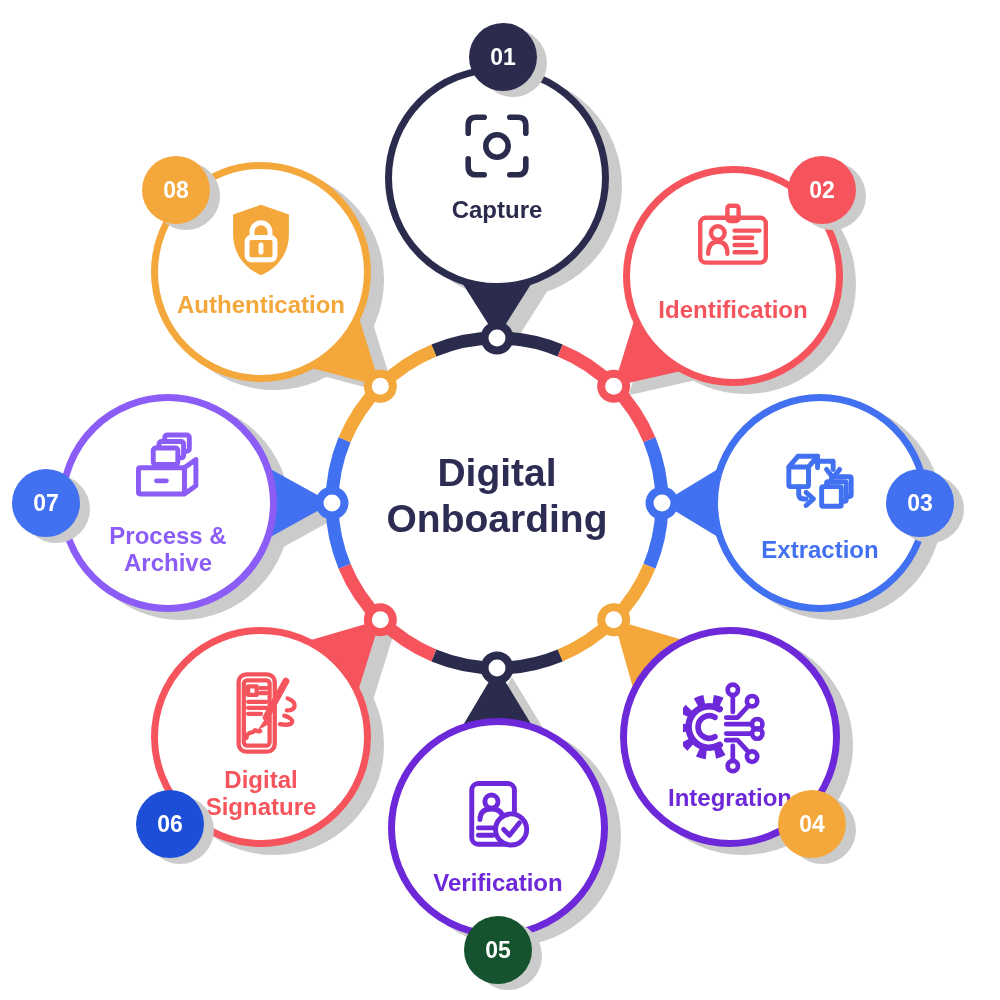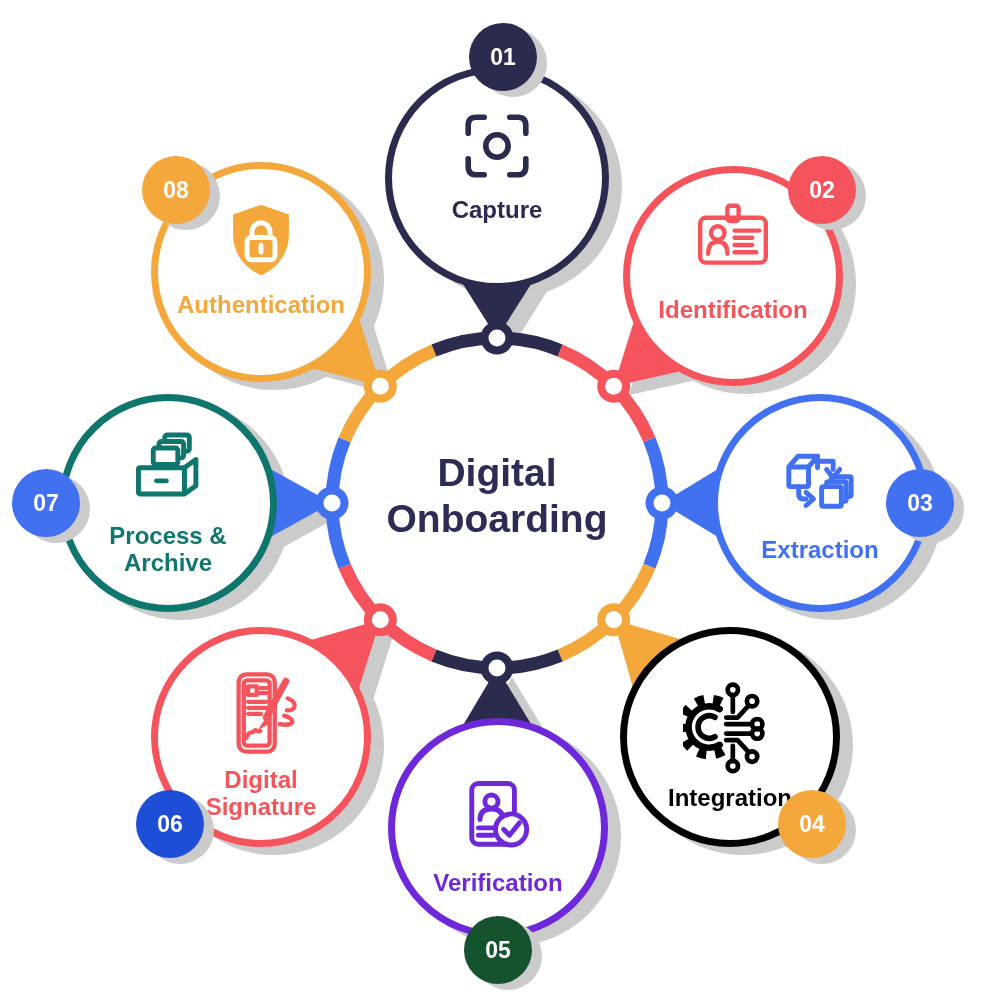--- a/index.html
+++ b/index.html
@@ -124,21 +124,21 @@
       <rect x="64" y="40" width="24" height="24" rx="2" fill="#ffffff"></rect>
       <rect x="58" y="46" width="24" height="24" rx="2" fill="#ffffff"></rect>
       <rect x="52" y="52" width="24" height="24" rx="2" fill="#ffffff"></rect>
       <path d="M24 52 V61 Q24 67 30 67 H33"></path>
       <path d="M33 59 L42 67 L33 75"></path>
     </svg>
     <div class="label">Extraction</div>
   </div>
   <div class="badge b3" style="background: rgb(65, 112, 240);">03</div>
 
-  <div class="step s4 content-down" style="color: #000000;">
+  <div class="step s4 content-down" style="color: #6d28d9;">
     <svg class="icon" width="94" height="94" viewBox="0 0 100 100" fill="none" stroke="currentColor" stroke-width="5" stroke-linecap="round" stroke-linejoin="round">
       <path d="M42.5 75.1 A29 29 0 1 1 42.5 24.9" stroke-width="11" stroke-dasharray="9 9.3" stroke-linecap="butt"></path>
       <path d="M39 69 A22 22 0 1 1 39 31" stroke-width="7"></path>
       <path d="M34 60.4 A12 12 0 1 1 34 39.6" stroke-width="6"></path>
       <path d="M53 34 V16"></path>
         <circle cx="53" cy="10.5" r="5.5"></circle>
       <path d="M46 40 H58 L70 27"></path>
         <circle cx="73.5" cy="22.5" r="5.5"></circle>
       <path d="M46 47 H73"></path>
         <circle cx="79" cy="47" r="5.5"></circle>
@@ -181,21 +181,21 @@
       <path d="M79 13 L56 55" stroke-width="8"></path>
       <path d="M56 55 L46 70 L59 63 Z" fill="currentColor" stroke="none"></path>
       <path d="M81 33 C93 38 91 47 80 47"></path>
       <path d="M77 53 C91 57 89 66 72 63"></path>
     </svg>
     <div class="label">Digital
 Signature</div>
   </div>
   <div class="badge b6" style="background: #1d4ed8;">06</div>
 
-  <div class="step s7" style="color: #0f766e;">
+  <div class="step s7" style="color: #8b5cf6;">
     <svg class="icon" width="82" height="82" viewBox="0 0 100 100" fill="none" stroke="currentColor" stroke-width="6" stroke-linecap="round" stroke-linejoin="round">
       <rect x="46" y="6" width="30" height="20" rx="3" fill="#ffffff"></rect>
       <rect x="39" y="14" width="30" height="20" rx="3" fill="#ffffff"></rect>
       <rect x="32" y="22" width="30" height="20" rx="3" fill="#ffffff"></rect>
       <path d="M70 46 L84 36 V68 L70 78 Z" fill="#ffffff"></path>
       <rect x="14" y="46" width="56" height="32" rx="2" fill="#ffffff"></rect>
       <path d="M36 62 H48"></path>
     </svg>
     <div class="label">Process &amp;
 Archive</div>

